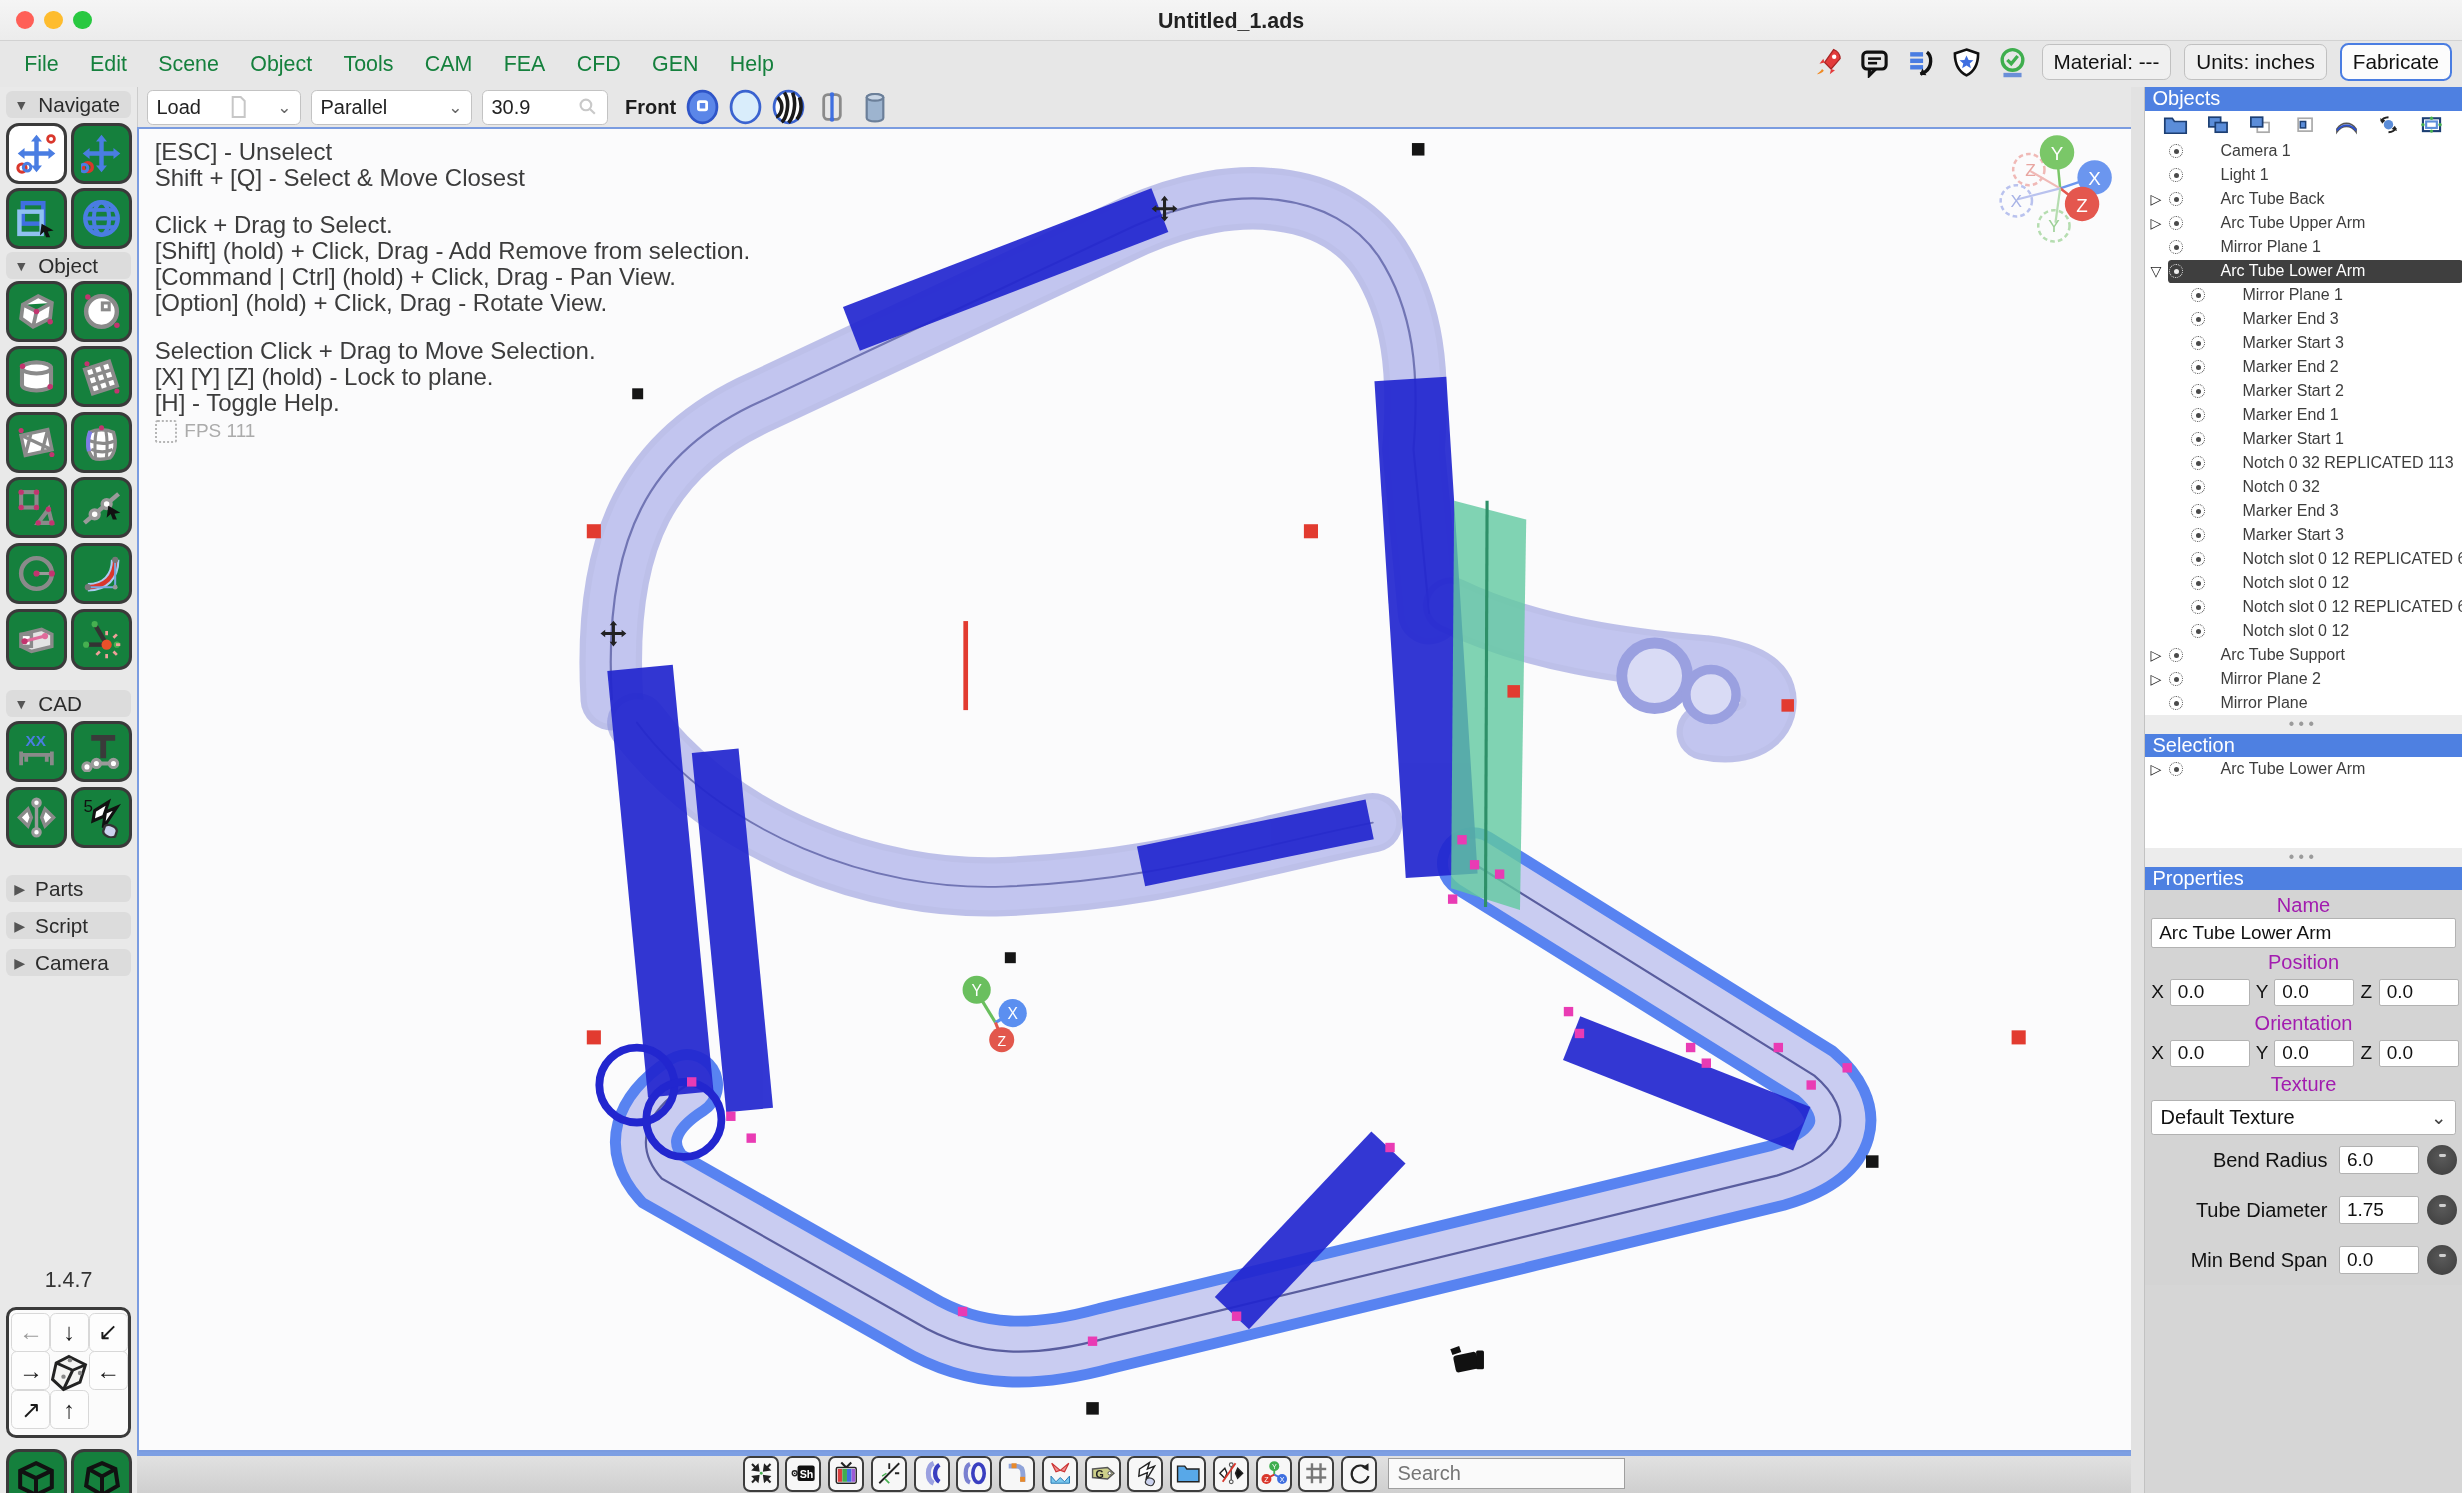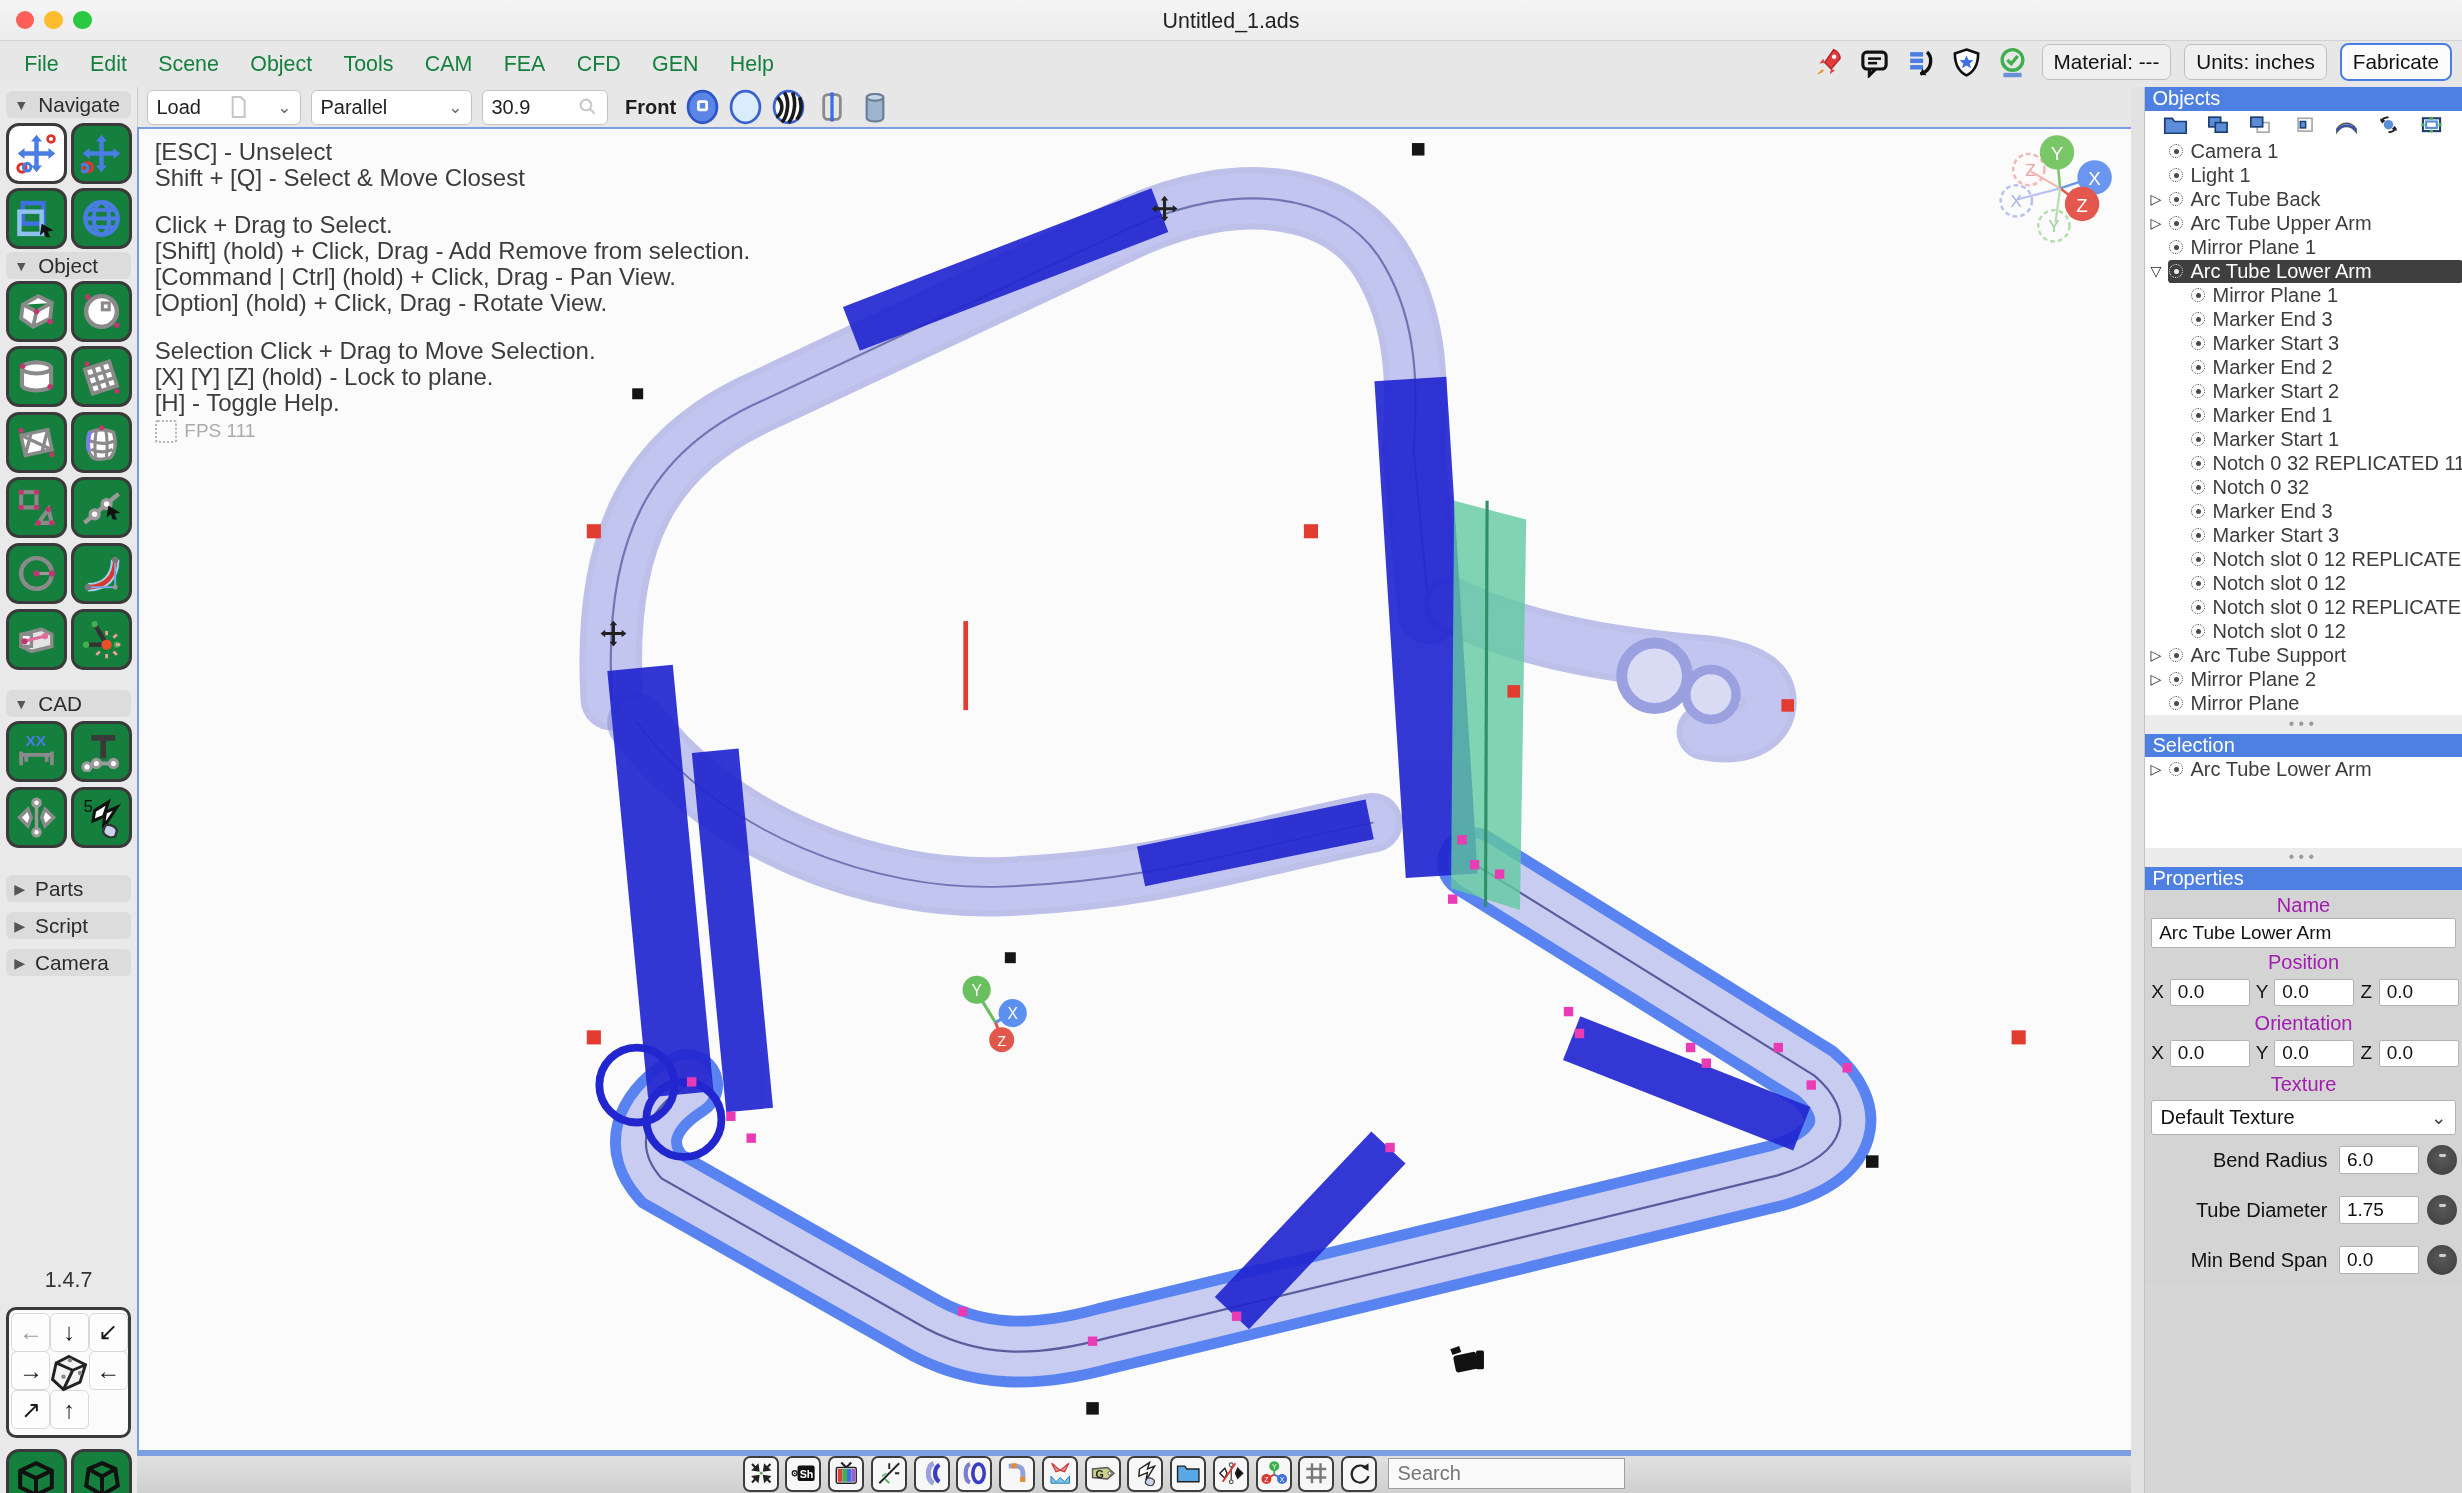--- a/index.html
+++ b/index.html
@@ -1,20 +1,20 @@
 <!DOCTYPE html>
 <html style="font-size:11.4px"><head>
 <meta charset="utf-8">
 <style>
   html,body{margin:0;padding:0;background:#555;}
   #app{position:relative;width:2462px;height:1493px;background:#e7e7e7;font-family:"Liberation Sans","DejaVu Sans",sans-serif;overflow:hidden;color:#1d1d1d;}
   
   #titlebar{position:absolute;left:0;top:0;width:2462px;height:40px;background:linear-gradient(#f5f5f5,#ececec);border-bottom:0.7px solid #d2d2d2;}
   .tl{position:absolute;top:10.7px;width:18.5px;height:18.5px;border-radius:50%;}
-  #win-title{position:absolute;left:0;right:0;top:8.5px;text-align:center;font-size:21.4px;font-weight:normal;color:#222;}
+  #win-title{position:absolute;left:0;right:0;top:8.5px;text-align:center;font-size:21.4px;font-weight:bold;color:#222;}
   
   #menubar{position:absolute;left:0;top:41px;width:2462px;height:46px;background:#e7e7e7;display:flex;align-items:center;}
   #menu-items{display:flex;padding-left:8.5px;}
   .menu-item{font-size:21.4px;padding:0 15.7px;color:#15803d;}
   #top-right{position:absolute;right:10px;top:43px;display:flex;align-items:center;gap:13px;}
   .tr-icon{width:33px;height:33px;display:flex;align-items:center;justify-content:center;}
   .chip-btn{height:34px;display:flex;align-items:center;padding:0 11px;background:#f0f0f0;border:1.4px solid #c0c0c0;border-radius:7.1px;font-size:20.7px;color:#111;}
   .chip-btn.primary{border:2.8px solid #4a7de2;background:#fcfcfc;border-radius:8.5px;}
   
   #toolbar2{position:absolute;left:137px;top:87px;width:2006px;height:40px;background:#e7e7e7;display:flex;align-items:center;gap:10px;}
@@ -56,21 +56,21 @@
   .tree-row{display:flex;align-items:center;height:24px;}
   .disc{width:24px;text-align:center;font-size:14.2px;color:#222;flex:0 0 24px;}
   .tree-content{display:flex;align-items:center;flex:1;height:23px;border-radius:3.6px;}
   .tree-content.selected{background:#3f3f3f;color:#fff;}
   .tree-content.selected .tree-label{color:#fff;}
   .tree-row.d1 .disc{flex-basis:46px;width:46px;}
   .target-icon{width:12px;height:12px;border:1.8px dotted #4a4a4a;border-radius:50%;margin:0 7.1px 0 1.4px;position:relative;flex:0 0 12px;}
   .tree-content.selected .target-icon{border-color:#eee;}
   .target-icon::after{content:"";position:absolute;left:3.6px;top:3.6px;width:5px;height:5px;background:#4a4a4a;border-radius:50%;}
   .tree-content.selected .target-icon::after{background:#eee;}
-  .tree-label{font-size:20px;color:#3d3d3d;white-space:nowrap;}
+  .tree-label{font-size:16px;color:#3d3d3d;white-space:nowrap;margin-left:30px;}
   .dots-sep{height:18.5px;background:#ececec;display:flex;align-items:center;justify-content:center;color:#9b9b9b;font-size:15.7px;letter-spacing:4.3px;}
   #selection-list{background:#fff;height:91px;}
   
   #props{background:#d4d4d4;padding-top:1.4px;}
   .prop-caption{text-align:center;font-size:20px;color:#a21caf;height:27px;line-height:28.5px;}
   .prop-input{background:#fff;border:1.4px solid #b2b2b2;border-radius:2.1px;font-size:19px;color:#111;padding:0 7.1px;font-family:"Liberation Sans",sans-serif;box-sizing:border-box;}
   #name-input{display:block;margin:0 7.1px;width:305px;height:30px;}
   .axis-row{display:flex;align-items:center;justify-content:space-between;padding:0 4.3px;height:34px;}
   .axis-lab{font-size:19px;color:#111;width:18.5px;text-align:center;}
   .axis-input{width:80px;height:27px;}

